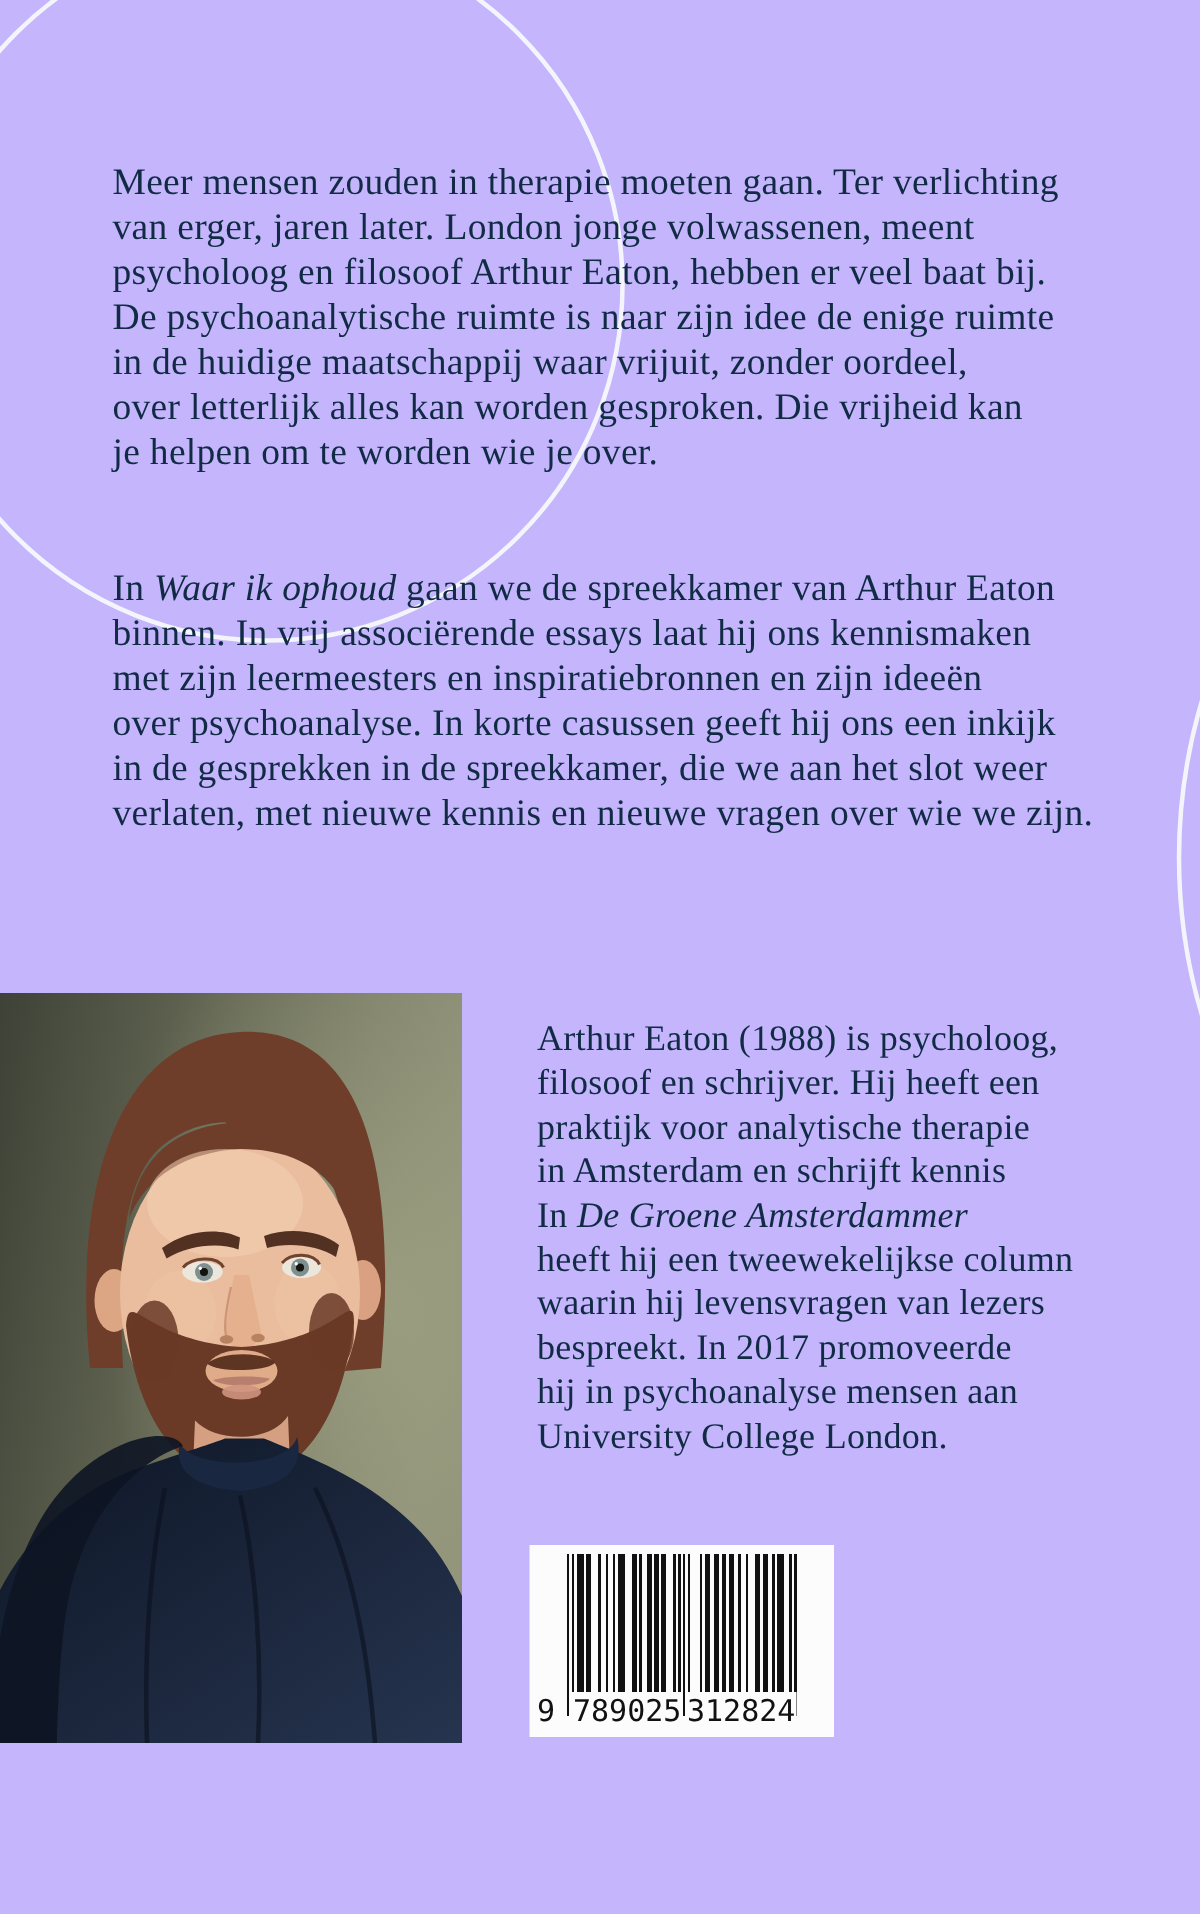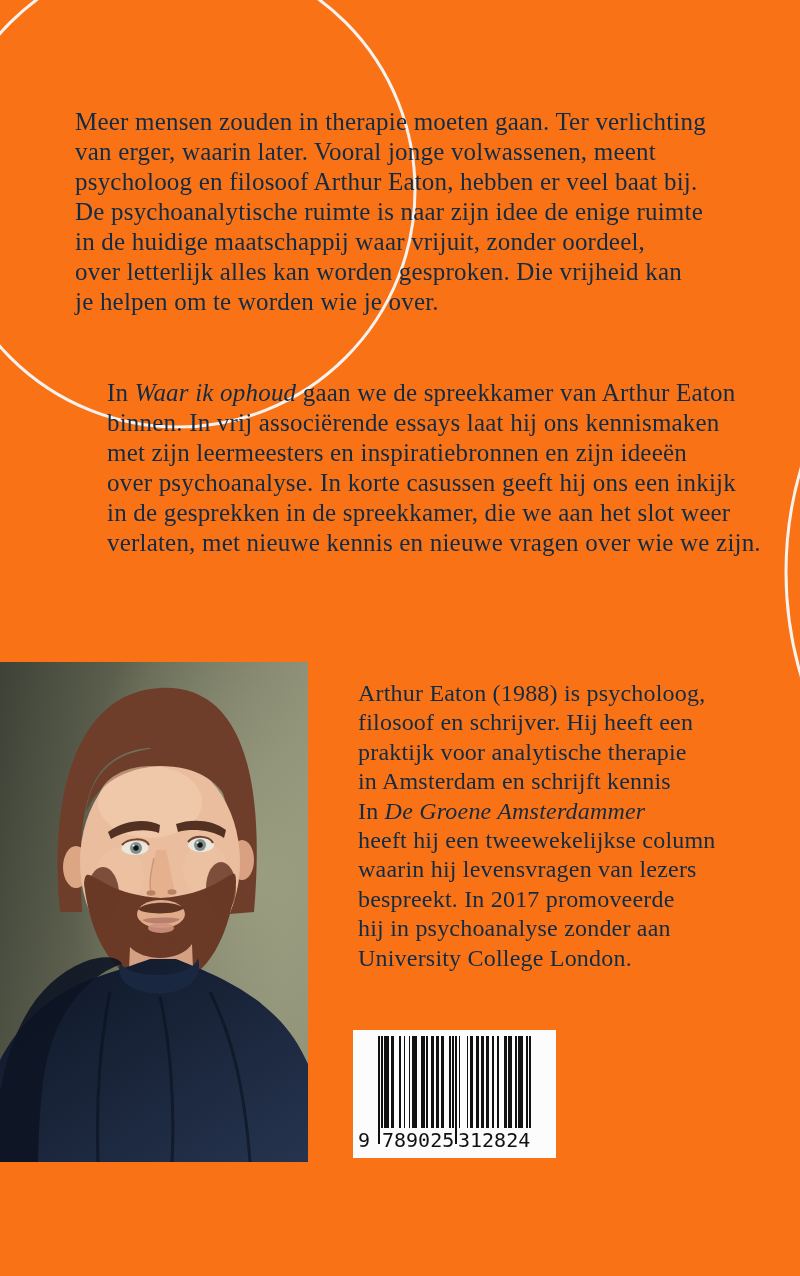--- a/index.html
+++ b/index.html
@@ -29,21 +29,21 @@
     position: absolute;
     font-size: 25px;
     letter-spacing: 0.2px;
   }
   .text-block .tline {
     height: 30px;
     line-height: 30px;
     white-space: nowrap;
   }
   .synopsis-1 { left: 75px; top: 107px; }
-  .synopsis-2 { left: 75px; top: 378px; margin-left: 32px; }
+  .synopsis-2 { left: 75px; top: 378px; }
 
   .bio {
     position: absolute;
     left: 358px; top: 679px;
     font-size: 24px;
     letter-spacing: 0.2px;
   }
   .bio .tline {
     height: 29.4px;
     line-height: 29.4px;
@@ -79,30 +79,30 @@
     color: #111111;
   }
   .bcd { position: absolute; top: 0; background: #fcfcfc; padding: 0 1px; }
   .bcd-first  { left: 4px; }
   .bcd-left   { left: 28px; }
   .bcd-right  { left: 104px; }
 </style>
 </head>
 <body>
 
-<div class="cover" style="background: #f97316; color: rgb(17, 43, 69); --circle-color: #f6f9fb;">
+<div class="cover" style="background: #c4b5fd; color: rgb(17, 43, 69); --circle-color: #f6f9fb;">
 
   <svg class="bg-circles" viewBox="0 0 800 1276">
     <circle cx="178" cy="190" r="237"></circle>
     <circle cx="1152" cy="572" r="366"></circle>
   </svg>
 
   <div class="text-block synopsis-1">
       <div class="tline"><span>Meer mensen zouden in therapie moeten gaan. Ter verlichting</span></div>
-      <div class="tline"><span>van erger, waarin later. Vooral jonge volwassenen, meent</span></div>
+      <div class="tline"><span>van erger, jaren later. London jonge volwassenen, meent</span></div>
       <div class="tline"><span>psycholoog en filosoof Arthur Eaton, hebben er veel baat bij.</span></div>
       <div class="tline"><span>De psychoanalytische ruimte is naar zijn idee de enige ruimte</span></div>
       <div class="tline"><span>in de huidige maatschappij waar vrijuit, zonder oordeel,</span></div>
       <div class="tline"><span>over letterlijk alles kan worden gesproken. Die vrijheid kan</span></div>
       <div class="tline"><span>je helpen om te worden wie je over.</span></div>
     </div>
 
   <div class="text-block synopsis-2">
       <div class="tline"><span>In </span><em>Waar ik ophoud</em><span> gaan we de spreekkamer van Arthur Eaton</span></div>
       <div class="tline"><span>binnen. In vrij associërende essays laat hij ons kennismaken</span></div>
@@ -182,21 +182,21 @@
 
   <div class="bio">
       <div class="tline"><span>Arthur Eaton (1988) is psycholoog,</span></div>
       <div class="tline"><span>filosoof en schrijver. Hij heeft een</span></div>
       <div class="tline"><span>praktijk voor analytische therapie</span></div>
       <div class="tline"><span>in Amsterdam en schrijft kennis</span></div>
       <div class="tline"><span>In </span><em>De Groene Amsterdammer</em></div>
       <div class="tline"><span>heeft hij een tweewekelijkse column</span></div>
       <div class="tline"><span>waarin hij levensvragen van lezers</span></div>
       <div class="tline"><span>bespreekt. In 2017 promoveerde</span></div>
-      <div class="tline"><span>hij in psychoanalyse zonder aan</span></div>
+      <div class="tline"><span>hij in psychoanalyse mensen aan</span></div>
       <div class="tline"><span>University College London.</span></div>
     </div>
 
   <div class="barcode-box">
     <svg viewBox="0 0 203 128">
         <rect x="25.00" y="6" width="1.66" height="108"></rect>
         <rect x="28.22" y="6" width="1.66" height="108"></rect>
         <rect x="31.44" y="6" width="1.66" height="94"></rect>
         <rect x="33.05" y="6" width="1.66" height="94"></rect>
         <rect x="34.66" y="6" width="1.66" height="94"></rect>

